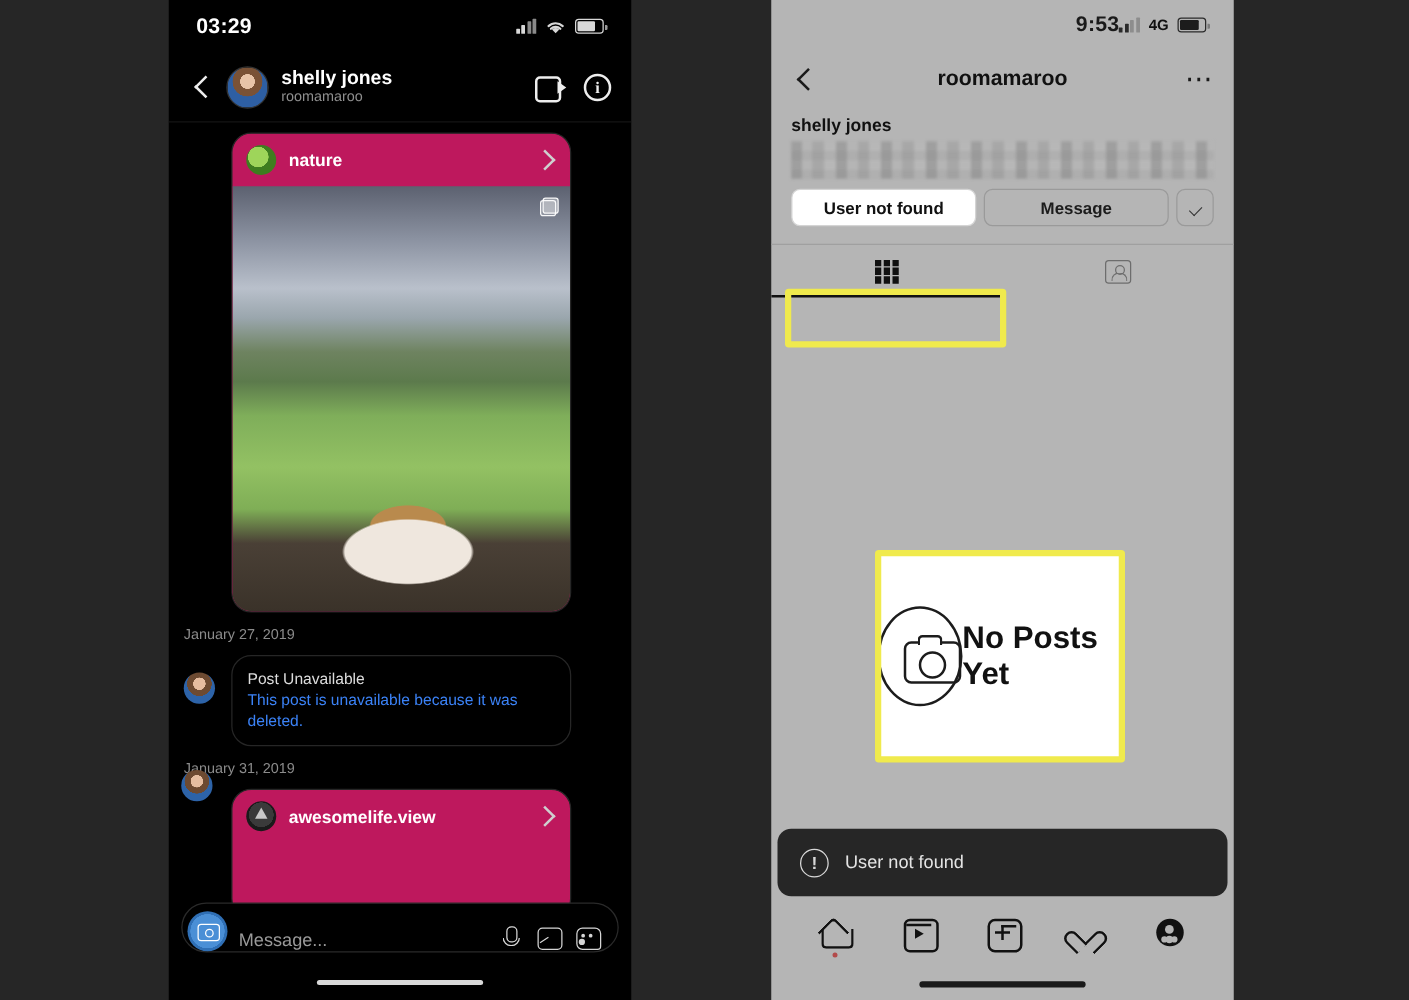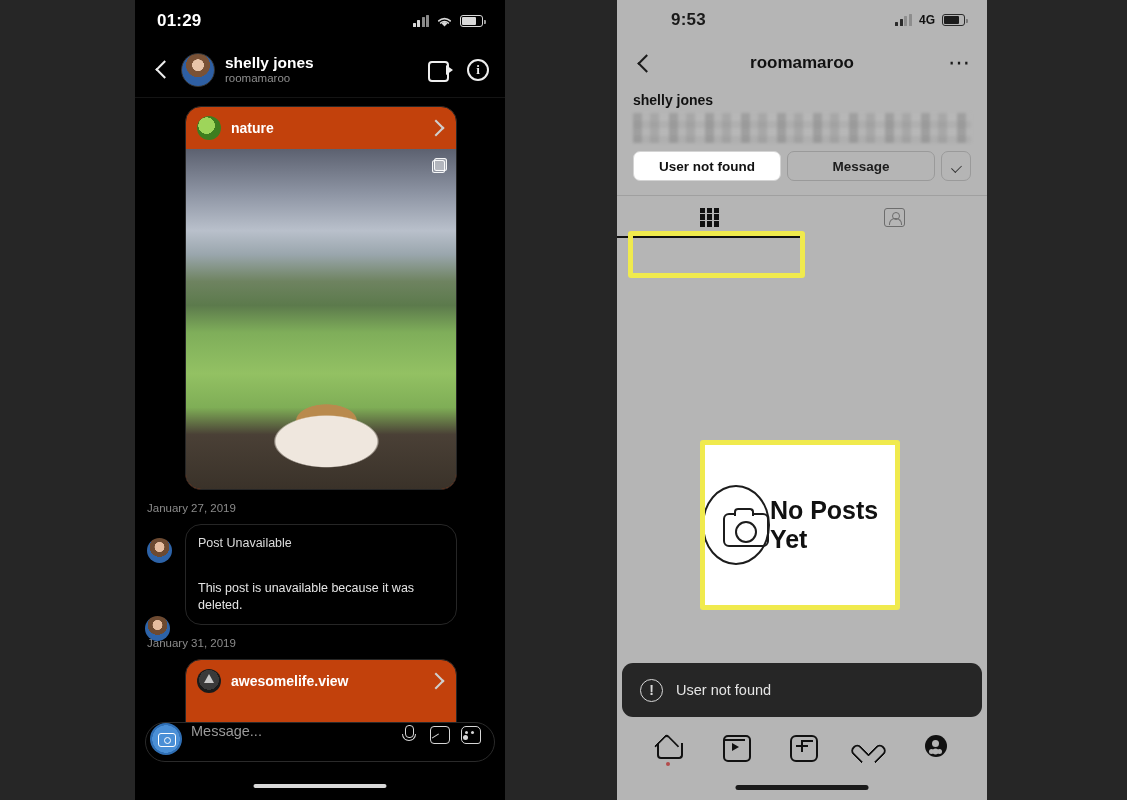--- a/index.html
+++ b/index.html
@@ -52,21 +52,21 @@
   .vid-icon { width: 25px; height: 17px; position: relative; cursor:pointer;}
   .vid-icon::before{content:"";position:absolute;left:0;top:0;width:17px;height:17px;border:2px solid #eee;border-radius:4px;}
   .vid-icon::after{content:"";position:absolute;right:0;top:3.5px;border-left:7px solid #eee;border-top:5px solid transparent;border-bottom:5px solid transparent;}
   .info-icon{width:22px;height:22px;border:2px solid #eee;border-radius:50%;display:flex;align-items:center;justify-content:center;
     font-size:13px;font-weight:bold;color:#eee;font-family:"Liberation Serif",serif;cursor:pointer;}
 
   .thread { padding: 8px 12px 0 12px; position: relative; height: 660px; overflow: hidden;}
 
   .shared-card {
     margin-left: 38px; width: 272px; border: 1px solid #262626; border-radius: 16px;
-    overflow: hidden; background: #c2410c;
+    overflow: hidden; background: #be185d;
   }
   .card-top { display:flex; align-items:center; gap:10px; padding: 9px 11px; }
   .card-ava { width: 24px; height:24px; border-radius:50%; flex:0 0 auto;
     background: radial-gradient(circle at 40% 40%, #9ed55a 0 40%, #3e7d1f 41% 100%); }
   .card-ava.dark { background: radial-gradient(circle at 50% 45%, #3a3a3a 0 55%, #1a1a1a 56% 100%); position:relative;}
   .card-ava.dark::after{content:"";position:absolute;left:7px;top:5px;border-left:5px solid transparent;border-right:5px solid transparent;border-bottom:9px solid #c9c9c9;}
   .card-user { flex:1 1 auto; font-size: 14px; font-weight: bold; color:#fff; }
   .chev-r { width:12px;height:12px; border-right:2px solid #cfcfcf; border-top:2px solid #cfcfcf; transform: rotate(45deg); flex:0 0 auto; margin-right:3px;}
   .card-img { width: 270px; height: 340px; position: relative; overflow:hidden;
     background:
@@ -87,25 +87,25 @@
     position:absolute; left: 10px; width: 25px; height: 25px; border-radius: 50%;
     background: radial-gradient(circle at 50% 36%, #e6bda0 0 24%, #6d4a31 25% 48%, #2d63a8 49% 100%);
   }
   .date-sep { font-size: 11.5px; color: #8b8b8b; margin: 12px 0 10px; }
 
   .unavail-card {
     margin-left: 38px; width: 272px; border:1px solid #262626; border-radius: 16px;
     padding: 10px 12px; background:#000; line-height:1.35;
   }
   .unavail-title { font-size: 12.5px; color: #dcdcdc; }
-  .unavail-body { font-size: 12.5px; color: #e5e5e5; margin-top: 28px; }
+  .unavail-body { font-size: 12.5px; color: #3b82f6; }
 
   .composer {
     position:absolute; left: 10px; bottom: 38px; width: 350px; height: 40px;
-    border: 1px solid #2a2a2a; border-radius: 21px; display:flex; align-items:flex-start;
+    border: 1px solid #2a2a2a; border-radius: 21px; display:flex; align-items:flex-end;
     gap: 9px; padding: 0 13px 0 4px; background:#000;margin-top:16px;
   }
   .cam-btn { width:32px;height:32px;border-radius:50%;flex:0 0 auto;
     background: radial-gradient(circle at 50% 50%, #4a8fd6 0 60%, #2f6fb5 61% 100%); position:relative;}
   .cam-btn::before{content:"";position:absolute;left:8px;top:10px;width:16px;height:12px;border:1.7px solid #fff;border-radius:3px;}
   .cam-btn::after{content:"";position:absolute;left:13.5px;top:13.5px;width:5px;height:5px;border:1.6px solid #fff;border-radius:50%;}
   .composer-input { flex:1 1 auto; font-size:14.5px; color:#9a9a9a; }
   .comp-icon { width:22px;height:22px;flex:0 0 auto;cursor:pointer; position:relative;}
   .mic-g::before{content:"";position:absolute;left:7.5px;top:2px;width:7px;height:11px;border:1.6px solid #d6d6d6;border-radius:4px;}
   .mic-g::after{content:"";position:absolute;left:5px;top:11px;width:12px;height:6px;border:1.6px solid #d6d6d6;border-top:none;border-radius:0 0 7px 7px;}
@@ -115,21 +115,21 @@
   .stk-g::after{content:"";position:absolute;left:6px;top:8px;width:3px;height:3px;border-radius:50%;background:#d6d6d6;
     box-shadow: 6px 0 0 #d6d6d6, -1px 5px 0 1px #d6d6d6;}
   .home-ind { position:absolute; left:50%; transform:translateX(-50%); bottom: 12px;
     width: 133px; height: 4.5px; border-radius: 3px; background:#d9d9d9; }
 
   
   .phone-right {
     position: absolute; left: 617px; top: 0; width: 370px; height: 800px;
     background: #b5b5b5; overflow:hidden;
   }
-  .sb-r { height: 40px; display:flex; align-items:center; justify-content:space-between; padding: 0 22px; margin-left: 32px; }
+  .sb-r { height: 40px; display:flex; align-items:center; justify-content:flex-end; padding: 0 22px; }
   .sb-r .sb-time { color: #1a1a1a; }
   .bars-dark i { background:#2a2a2a; }
   .bars-dark i:nth-child(3), .bars-dark i:nth-child(4){ background:#8d8d8d;}
   .batt-dark { border-color:#2a2a2a; }
   .batt-dark::after{ background:#7b7b7b; }
   .batt-dark .batt-fill{ background:#1c1c1c; }
 
   .pf-header { height: 46px; display:flex; align-items:center; padding: 0 16px; position:relative; }
   .pf-back { width:20px;height:20px;position:relative;cursor:pointer;}
   .pf-back::before{content:"";position:absolute;left:7px;top:4px;width:11px;height:11px;border-left:2px solid #1a1a1a;border-bottom:2px solid #1a1a1a;transform:rotate(45deg);}
@@ -210,21 +210,21 @@
     width: 133px; height: 5px; border-radius:3px; background:#1a1a1a; }
 </style>
 </head>
 <body>
 
 <div class="stage">
 
   <div class="phone-left">
 
     <div class="statusbar">
-      <div class="sb-time">01:29</div>
+      <div class="sb-time">03:29</div>
       <div class="sb-right">
         <div class="bars">
             <i></i>
             <i></i>
             <i></i>
             <i></i>
           </div>
         <svg width="17" height="13" viewBox="0 0 17 13">
           <path d="M8.5 11.6 L5.6 8.5 a4.2 4.2 0 0 1 5.8 0 Z" fill="#d8d8d8"></path>
           <path d="M2.8 5.9 a8.3 8.3 0 0 1 11.4 0" stroke="#d8d8d8" stroke-width="1.7" fill="none" stroke-linecap="round"></path>

